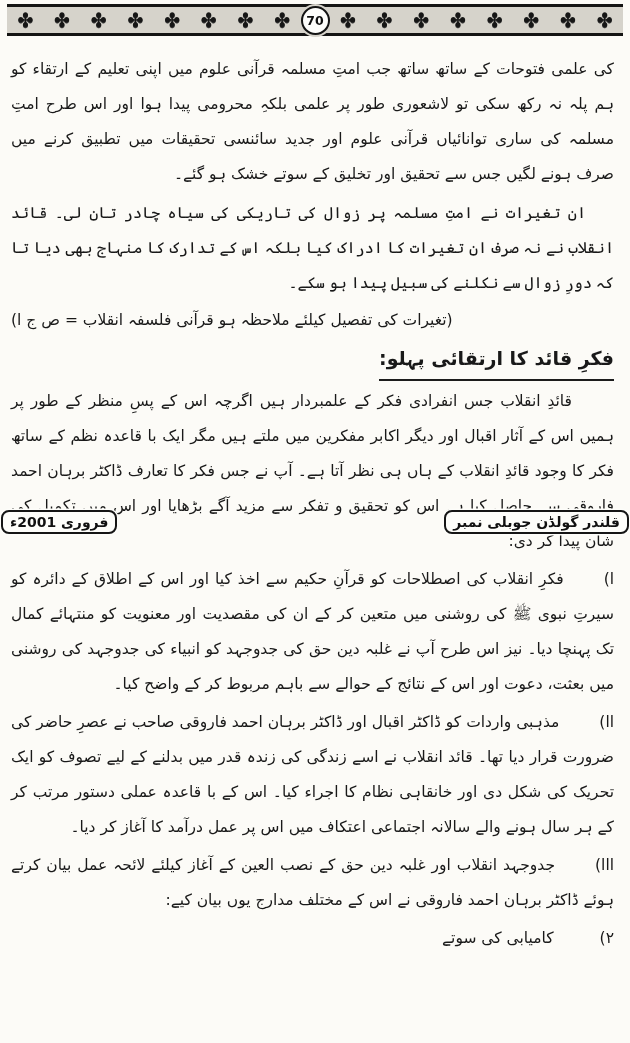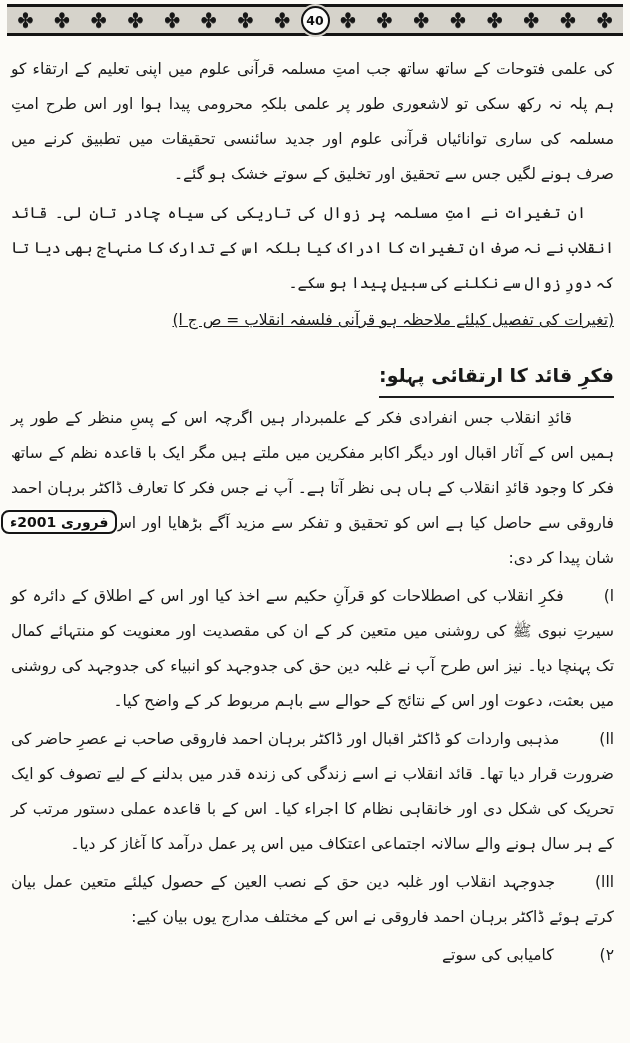--- a/index.html
+++ b/index.html
@@ -52,25 +52,25 @@
   
   .content{
     position:absolute;top:52px;right:16px;left:11px;
     direction:rtl;text-align:justify;
     font-size:15.5px;line-height:35px;color:#191919;
   }
   .content p{margin:0 0 3px 0;}
   .p-cont{text-indent:0;}
   .p-indent-sm{text-indent:28px;font-family:Liberation Serif, serif;}
   .p-indent-md{text-indent:42px;}
-  .citation-line{text-align:right;margin:0 0 6px 0;text-decoration:underline;}
+  .citation-line{text-align:left;margin:0 0 6px 0;}
   .section-heading{margin:12px 0 8px 0;text-align:right;text-indent:0;}
   .section-heading .hd{
     display:inline-block;font-size:19px;font-weight:bold;
-    border-bottom:2px solid #1c1c1c;padding-bottom:3px;margin-top:17px;
+    border-bottom:2px solid #1c1c1c;padding-bottom:3px;
   }
   .item{margin:0 0 3px 0;}
   .marker{white-space:nowrap;}
   .tab{display:inline-block;width:40px;}
   .num-list .tab{width:46px;}
   .num-list .item{margin-bottom:4px;}
 </style>
 </head>
 <body>
 
@@ -81,35 +81,38 @@
         <span class="orn">✤</span>
         <span class="orn">✤</span>
         <span class="orn">✤</span>
         <span class="orn">✤</span>
         <span class="orn">✤</span>
         <span class="orn">✤</span>
         <span class="orn">✤</span>
         <span class="orn">✤</span>
       </div>
     <div class="page-circle">
-      <span>40</span>
+      <span>70</span>
     </div>
     <div class="orn-row" id="orn-right">
         <span class="orn">✤</span>
         <span class="orn">✤</span>
         <span class="orn">✤</span>
         <span class="orn">✤</span>
         <span class="orn">✤</span>
         <span class="orn">✤</span>
         <span class="orn">✤</span>
         <span class="orn">✤</span>
       </div>
   </div>
   <div class="band-badge badge-date">
     <span>فروری 2001ء</span>
+  </div>
+  <div class="band-badge badge-issue">
+    <span>قلندر گولڈن جوبلی نمبر</span>
   </div>
 
   <div class="content">
 
     <p class="p-cont">
       <span>کی علمی فتوحات کے ساتھ ساتھ جب امتِ مسلمہ قرآنی علوم میں اپنی تعلیم کے ارتقاء کو ہم پلہ نہ رکھ سکی تو لاشعوری طور پر علمی بلکہِ محرومی پیدا ہوا اور اس طرح امتِ مسلمہ کی ساری توانائیاں قرآنی علوم اور جدید سائنسی تحقیقات میں تطبیق کرنے میں صرف ہونے لگیں جس سے تحقیق اور تخلیق کے سوتے خشک ہو گئے۔</span>
     </p>
 
     <p class="p-indent-sm">
       <span>ان تغیرات نے امتِ مسلمہ پر زوال کی تاریکی کی سیاہ چادر تان لی۔ قائد انقلاب نے نہ صرف ان تغیرات کا ادراک کیا بلکہ اس کے تدارک کا منہاج بھی دیا تا کہ دورِ زوال سے نکلنے کی سبیل پیدا ہو سکے۔</span>
@@ -128,21 +131,21 @@
     </p>
 
     <div>
       <p class="item">
         <span class="marker">ا)</span><span class="tab"></span><span>فکرِ انقلاب کی اصطلاحات کو قرآنِ حکیم سے اخذ کیا اور اس کے اطلاق کے دائرہ کو سیرتِ نبوی ﷺ کی روشنی میں متعین کر کے ان کی مقصدیت اور معنویت کو منتہائے کمال تک پہنچا دیا۔ نیز اس طرح آپ نے غلبہ دین حق کی جدوجہد کو انبیاء کی جدوجہد کی روشنی میں بعثت، دعوت اور اس کے نتائج کے حوالے سے باہم مربوط کر کے واضح کیا۔</span>
       </p>
       <p class="item">
         <span class="marker">اا)</span><span class="tab"></span><span>مذہبی واردات کو ڈاکٹر اقبال اور ڈاکٹر برہان احمد فاروقی صاحب نے عصرِ حاضر کی ضرورت قرار دیا تھا۔ قائد انقلاب نے اسے زندگی کی زندہ قدر میں بدلنے کے لیے تصوف کو ایک تحریک کی شکل دی اور خانقاہی نظام کا اجراء کیا۔ اس کے با قاعدہ عملی دستور مرتب کر کے ہر سال ہونے والے سالانہ اجتماعی اعتکاف میں اس پر عمل درآمد کا آغاز کر دیا۔</span>
       </p>
       <p class="item">
-        <span class="marker">ااا)</span><span class="tab"></span><span>جدوجہد انقلاب اور غلبہ دین حق کے نصب العین کے حصول کیلئے متعین عمل بیان کرتے ہوئے ڈاکٹر برہان احمد فاروقی نے اس کے مختلف مدارج یوں بیان کیے:</span>
+        <span class="marker">ااا)</span><span class="tab"></span><span>جدوجہد انقلاب اور غلبہ دین حق کے نصب العین کے آغاز کیلئے لائحہ عمل بیان کرتے ہوئے ڈاکٹر برہان احمد فاروقی نے اس کے مختلف مدارج یوں بیان کیے:</span>
       </p>
     </div>
 
     <div class="num-list">
       <p class="item">
         <span class="marker">۲)</span><span class="tab"></span><span>کامیابی کی سوتے</span>
       </p>
       <p class="item">
         <span class="tab"></span>
       </p>

